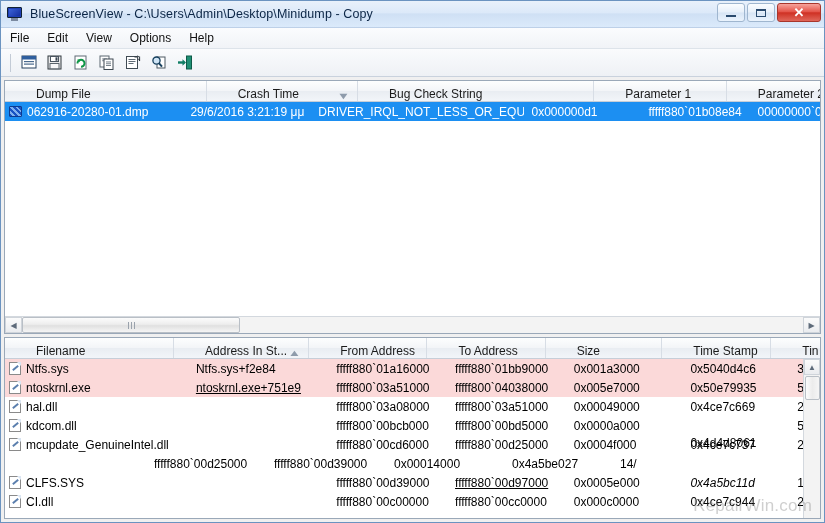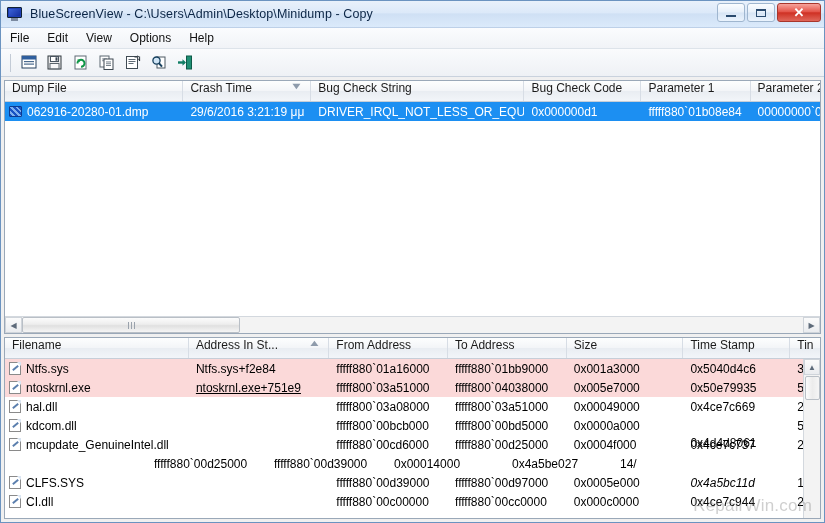--- a/index.html
+++ b/index.html
@@ -128,26 +128,27 @@
 
   .hdr-row {
     height: 21px; flex: 0 0 21px;
     display: flex;
     background: linear-gradient(to bottom,#fdfefe 0%, #f3f5f8 48%, #e9edf2 52%, #f2f5f9 100%);
     border-bottom: 1px solid #c6ced8;
     position: relative;
   }
   .hcell {
     position: relative;
-    display: flex; align-items: flex-start;
+    display: flex; align-items: flex-end;
     padding-left: 7px;
     font-size: 12px; color: #1b1b1b;
     border-right: 1px solid #d7dde5;
     white-space: nowrap;
     overflow: hidden;
+    margin-left: 24px;
   }
   .sort-asc, .sort-desc {
     margin-left: auto; margin-right: 9px;
     font-size: 9px; color: #8e9bab;
     transform: scaleX(1.5);
   }
   .grid-body {
     flex: 1 1 auto;
     position: relative;
     overflow: hidden;
@@ -351,23 +352,20 @@
     <div class="hdr-row">
       <div class="hcell" style="width:180px">
         <span>Dump File</span>
       </div>
       <div class="hcell" style="width:129px">
         <span>Crash Time</span>
         <span class="sort-desc">▼</span>
       </div>
       <div class="hcell" style="width:215px">
         <span>Bug Check String</span>
-      </div>
-      <div class="hcell" style="width:118px">
-        <span>Bug Check Code</span>
       </div>
       <div class="hcell" style="width:110px">
         <span>Parameter 1</span>
       </div>
       <div class="hcell" style="width:70px;border-right:none">
         <span>Parameter 2</span>
       </div>
     </div>
     <div class="grid-body">
       <div class="row sel">
@@ -492,21 +490,21 @@
             <div class="cell" style="width: 108px;">0x4a5be027</div>
             <div class="cell" style="width: 30px;">14/</div>
           </div>
           <div class="row">
             <div class="cell icon-cell" style="width: 186px;">
               <span class="drvicon"></span>
               <span>CLFS.SYS</span>
             </div>
             <div class="cell" style="width: 142px;"></div>
             <div class="cell" style="width: 120px;">fffff880`00d39000</div>
-            <div class="cell" style="width: 120px;">fffff880`00d97000</div>
+            <div class="cell" style="width: 120px; text-decoration: underline;">fffff880`00d97000</div>
             <div class="cell" style="width: 118px;">0x0005e000</div>
             <div class="cell" style="width: 108px; font-style: italic;">0x4a5bc11d</div>
             <div class="cell" style="width: 30px;">14/</div>
           </div>
           <div class="row">
             <div class="cell icon-cell" style="width: 186px;">
               <span class="drvicon"></span>
               <span>CI.dll</span>
             </div>
             <div class="cell" style="width: 142px;"></div>

